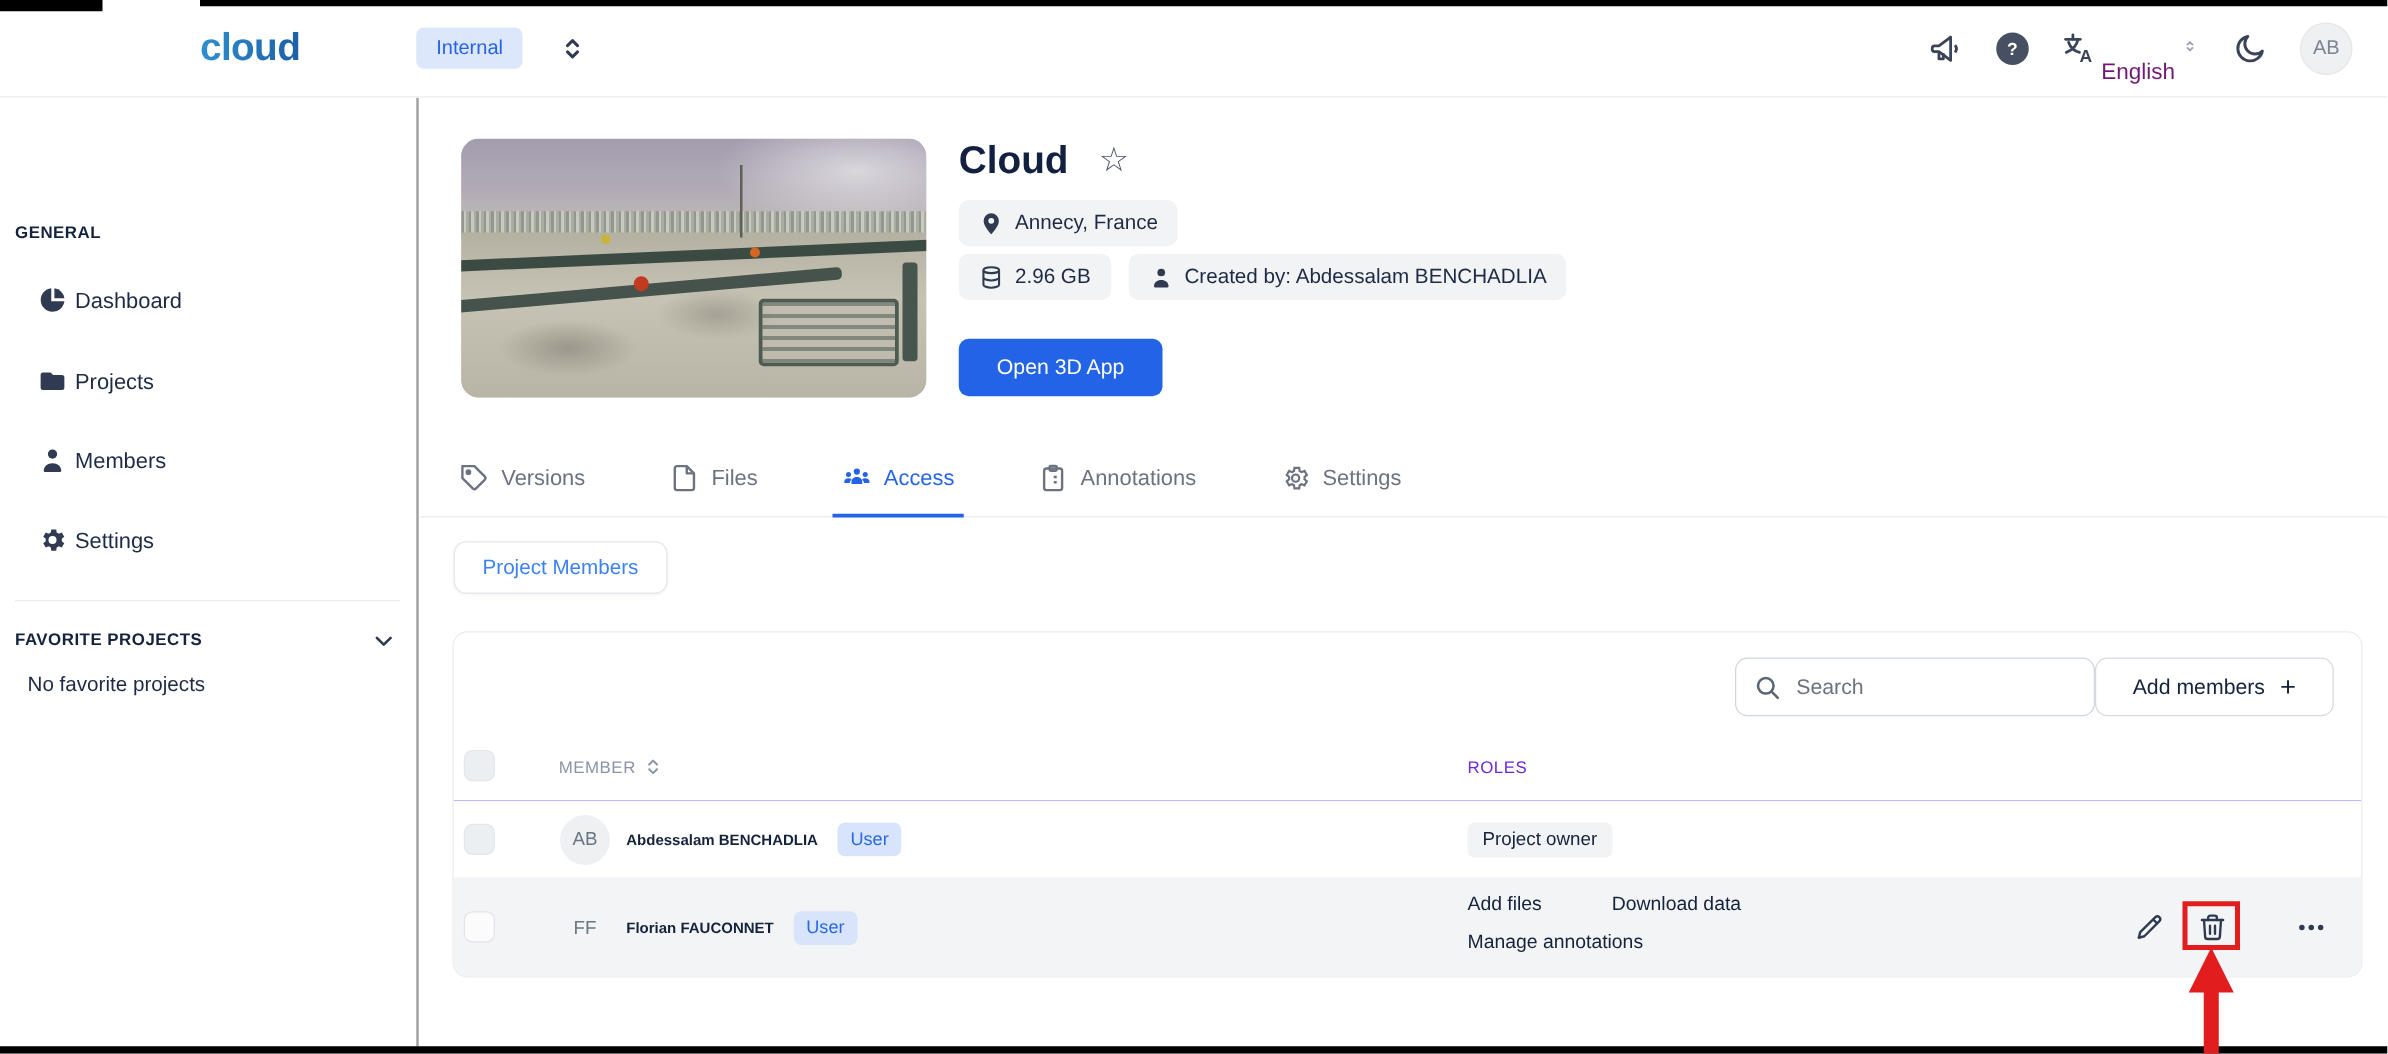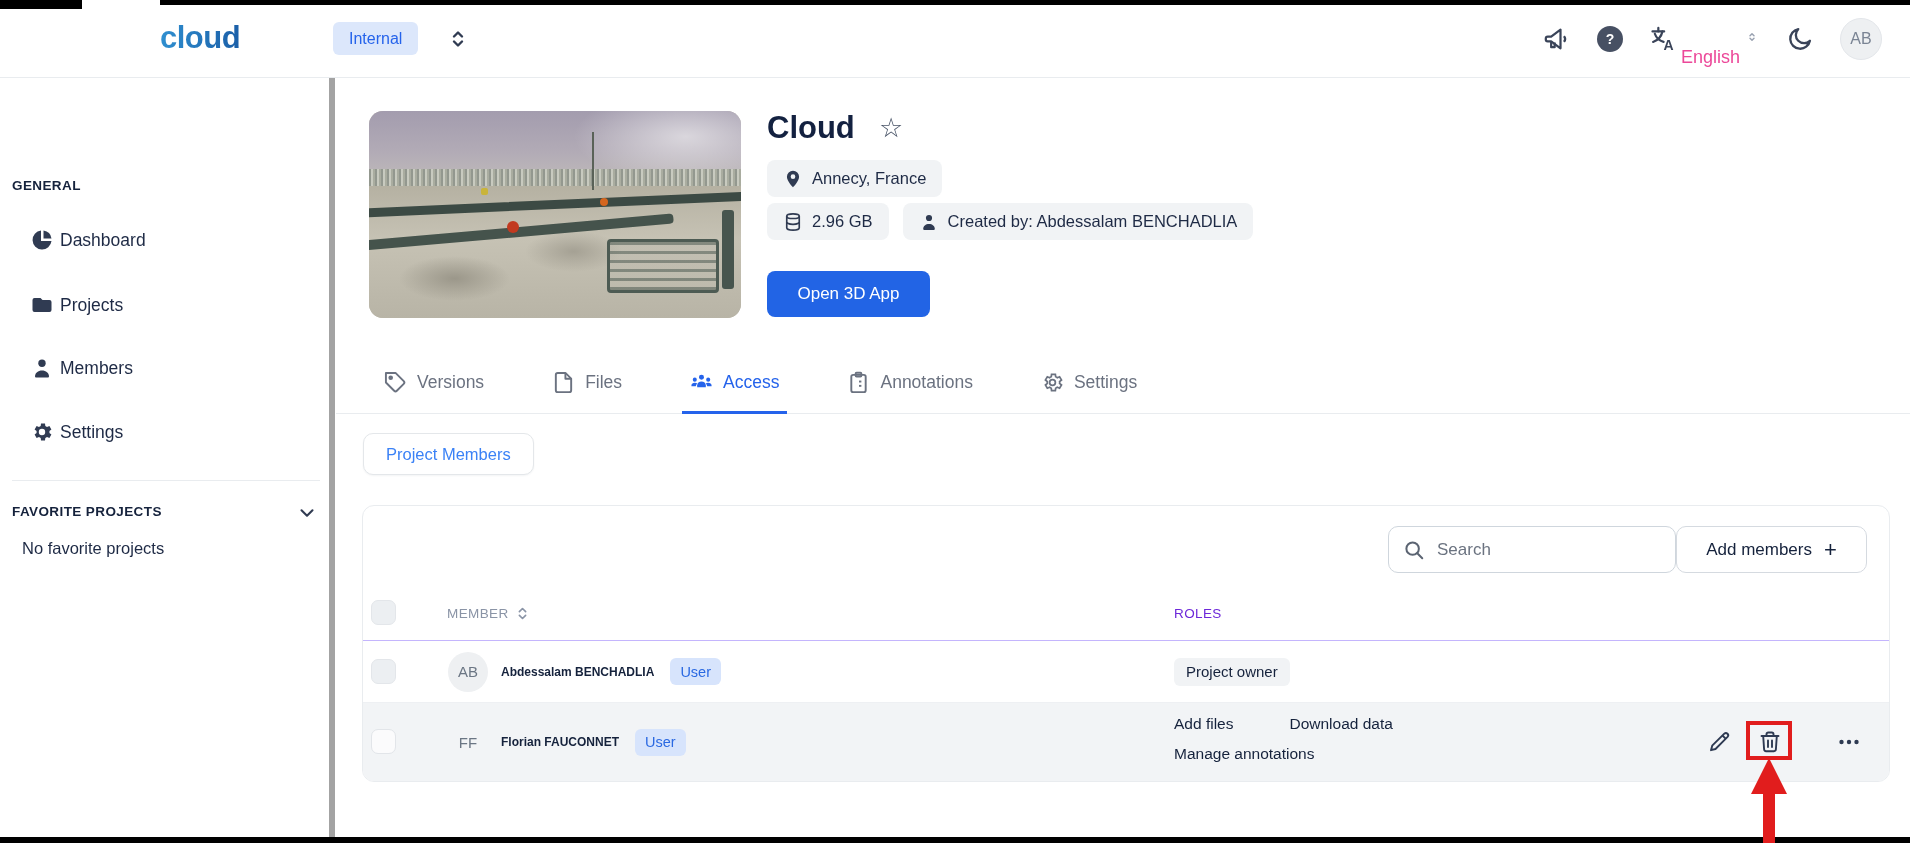--- a/index.html
+++ b/index.html
@@ -17,27 +17,27 @@
   .logo { position:absolute; left:160px; top:20px; font-size:31px; font-weight:700; letter-spacing:-0.5px;
           background:linear-gradient(90deg,#2f8fd0,#1b5fa8); -webkit-background-clip:text; background-clip:text; color:transparent; }
   .env-badge { position:absolute; left:333px; top:22px; height:33px; padding:0 16px; background:#dce7fb; color:#2563eb;
                font-size:16px; border-radius:6px; display:flex; align-items:center; cursor:pointer; }
   .env-chevron { position:absolute; left:446px; top:27px; width:24px; height:24px; color:#303b52; cursor:pointer; }
   .topbar-right { position:absolute; right:28px; top:0; height:78px; display:flex; align-items:center; gap:26px; }
   .icon-btn { width:28px; height:28px; display:flex; align-items:center; justify-content:center; color:#3a4459; cursor:pointer; }
   .help-circle { width:26px; height:26px; border-radius:50%; background:#475063; color:#fff; font-size:14px; font-weight:700;
                  display:flex; align-items:center; justify-content:center; cursor:pointer; }
   .lang { display:flex; align-items:center; gap:4px; cursor:pointer; }
-  .lang-label { font-size:18px; color:#ec4899;margin-top:36px; }
+  .lang-label { font-size:18px; color:#701a75;margin-top:36px; }
   .lang-chevron { width:16px; height:20px; color:#9aa2b1; }
   .avatar { width:42px; height:42px; border-radius:50%; background:#eef0f2; border:1px solid #e3e6ea; color:#7a8494;
             font-size:16px; display:flex; align-items:center; justify-content:center; cursor:pointer; }
 
   
-  .sidebar { position:absolute; left:0; top:78px; width:335px; height:759px; background:#fff; border-right:6px solid #a3a3a3; }
+  .sidebar { position:absolute; left:0; top:78px; width:335px; height:759px; background:#fff; border-right:2px solid #a3a3a3; }
   .side-section-title { position:absolute; left:12px; font-size:13.5px; font-weight:700; letter-spacing:0.4px; color:#15223c; }
   .side-item { position:absolute; left:0; width:335px; height:32px; display:flex; align-items:center; cursor:pointer; }
   .side-item .icn { position:absolute; left:30px; width:24px; height:24px; color:#303b52; }
   .side-item .lbl { position:absolute; left:60px; font-size:17.5px; color:#1e2a45; }
   .side-divider { position:absolute; left:12px; width:308px; border-top:1px solid #e9ecef; }
   .fav-chevron { position:absolute; left:296px; top:424px; width:22px; height:22px; color:#303b52; cursor:pointer; }
   .fav-empty { position:absolute; left:22px; top:461px; font-size:16.5px; color:#1e2a45; }
 
   
   .thumb { position:absolute; left:369px; top:111px; width:372px; height:207px; border-radius:14px; overflow:hidden;
@@ -69,21 +69,21 @@
   .chip { display:flex; align-items:center; gap:9px; height:37px; padding:0 16px; background:#f1f3f5; border-radius:8px;
           font-size:16.5px; color:#1e2a45; }
   .chip .icn { width:20px; height:20px; color:#303b52; }
   .chip-loc { position:absolute; left:767px; top:160px; }
   .chip-row { position:absolute; left:767px; top:203px; display:flex; gap:14px; }
   .open-btn { position:absolute; left:767px; top:271px; width:163px; height:46px; background:#2264e5; color:#fff;
               font-size:17px; border:none; border-radius:8px; cursor:pointer; display:flex; align-items:center; justify-content:center; }
 
   
   .tabs { position:absolute; left:336px; top:352px; right:0; height:62px; border-bottom:1px solid #e9ecef;
-          display:flex; align-items:center; gap:52px; padding-left:40px; }
+          display:flex; align-items:center; gap:52px; padding-left:24px; }
   .tab { display:flex; align-items:center; gap:10px; height:62px; padding:0 8px; cursor:pointer; color:#6b7280; font-size:17.5px; }
   .tab .icn { width:23px; height:23px; }
   .tab.active { color:#2563eb; border-bottom:3px solid #2563eb; padding-top:3px; }
 
   .subtab { position:absolute; left:363px; top:433px; height:42px; padding:0 22px; background:#fff; border:1px solid #e4e7ea;
             border-radius:10px; box-shadow:0 1px 2px rgba(20,30,60,0.05); display:flex; align-items:center;
             font-size:16.5px; color:#3b82f6; cursor:pointer; }
 
   
   .card { position:absolute; left:362px; top:505px; width:1528px; height:277px; background:#fff; border:1px solid #e9ecef;

